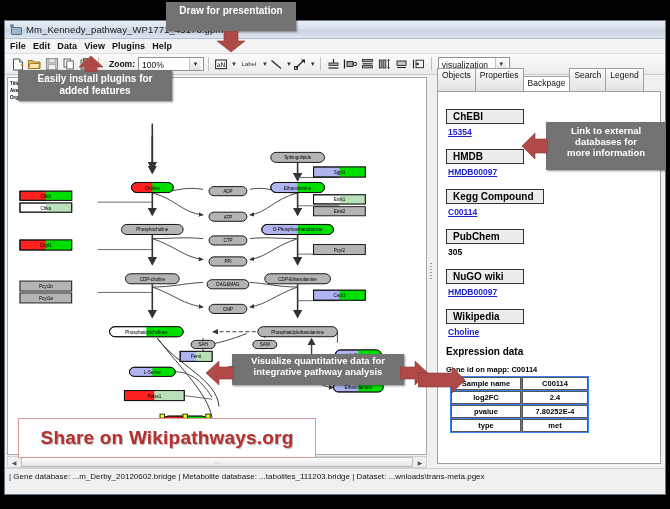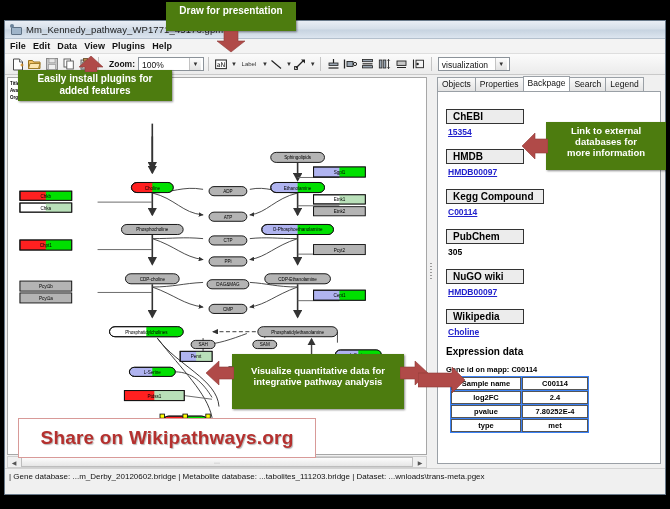--- a/index.html
+++ b/index.html
@@ -49,21 +49,21 @@
         box-sizing:border-box;margin:0 1px;display:flex;align-items:center;justify-content:center;font-size:6px;color:#888;}
 
   #splitter{width:4px;background:#f0f0f0;position:relative;}
   #splitter:after{content:"";position:absolute;left:1px;top:50%;margin-top:-9px;width:2px;height:18px;
        background:repeating-linear-gradient(180deg,#9a9a9a 0 1px,transparent 1px 3px);}
 
   #rightpane{flex:1;position:relative;background:#f0f0f0;}
 
   
   #tabs{height:16px;display:flex;align-items:flex-end;padding-left:4px;box-sizing:border-box;}
-  .tab{font-size:8.5px;color:#111;padding:1px 4px 1px 4px;border:1px solid #9aa0a6;border-bottom:none;
+  .tab{font-size:8.5px;color:#111;padding:1px 4px 10px 4px;border:1px solid #9aa0a6;border-bottom:none;
        background:linear-gradient(180deg,#fafafa,#e3e3e3);margin-right:-1px;line-height:11px;}
   .tab.active{background:#fff;font-weight:normal;padding-bottom:2px;position:relative;z-index:2;}
 
   #backpage{position:absolute;left:4px;top:16px;right:4px;bottom:4px;background:#fff;border:1px solid #9aa0a6;
             overflow:hidden;padding:14px 6px 0 8px;box-sizing:border-box;}
   .dbbox{display:inline-block;border:1px solid #333;background:#ececec;padding:1px 6px;font-size:10px;
          font-weight:bold;color:#000;min-width:78px;box-sizing:border-box;margin-bottom:3px;}
   .dblink{font-size:8.5px;color:#2222cc;text-decoration:underline;font-weight:bold;display:block;margin:0 0 9px 2px;}
   .dbplain{font-size:8.5px;color:#000;font-weight:bold;display:block;margin:0 0 9px 2px;}
   #exprhdr{font-size:10px;font-weight:bold;color:#000;margin:2px 0 8px 0;}
@@ -78,21 +78,21 @@
              border-top:1px solid #d3d3d3;box-sizing:border-box;padding:3px 0 0 4px;}
   #statusbar .st{font-size:8px;color:#111;white-space:nowrap;}
 
   
   #canvas{position:absolute;left:0;top:0;width:100%;height:100%;}
   .gpmltxt{position:absolute;font-size:4.6px;color:#000;white-space:nowrap;text-align:center;
            transform:translate(-50%,-50%);pointer-events:none;letter-spacing:-.05px;}
   .hdrtxt{position:absolute;font-size:4.5px;color:#000;font-weight:bold;}
 
   
-  .callout{position:absolute;background:#4d7c0f;color:#fff;font-weight:bold;text-align:center;
+  .callout{position:absolute;background:#737373;color:#fff;font-weight:bold;text-align:center;
            box-shadow:1px 1px 2px rgba(0,0,0,.45);line-height:1.15;}
   .callout span{display:block;}
   #share{position:absolute;left:18px;top:418px;width:296px;height:38px;background:#fff;border:1px solid #d89a98;
          display:flex;align-items:center;justify-content:center;}
   #share span{font-size:19px;font-weight:bold;color:#b5302e;
         text-shadow:1px 1px 1px rgba(150,150,150,.7);letter-spacing:.2px;}
 </style>
 </head>
 <body>
 
@@ -614,21 +614,21 @@
   </svg>
 
   <div class="callout" style="left:18px;top:70px;width:154px;height:31px;font-size:10px;padding-top:3px;box-sizing:border-box;">
     <span>Easily install plugins for</span>
     <span>added features</span>
   </div>
   <svg style="position:absolute;left:78px;top:56px;" width="26" height="16">
     <path d="M13,0 L25,11 L19,11 L19,16 L7,16 L7,11 L1,11 z" fill="#b04a48" stroke="#8d3a38" stroke-width="0.6"></path>
   </svg>
 
-  <div class="callout" style="left:232px;top:354px;width:172px;height:55px;font-size:9.5px;padding-top:12px;box-sizing:border-box;">
+  <div class="callout" style="left:232px;top:354px;width:172px;height:31px;font-size:9.5px;padding-top:2px;box-sizing:border-box;">
     <span>Visualize quantitative data  for</span>
     <span>integrative pathway analysis</span>
   </div>
   <svg style="position:absolute;left:206px;top:360px;" width="28" height="26">
     <path d="M0,13 L13,1 L13,7 L28,7 L28,19 L13,19 L13,25 z" fill="#b04a48" stroke="#8d3a38" stroke-width="0.6"></path>
   </svg>
   <svg style="position:absolute;left:400px;top:360px;" width="28" height="26">
     <path d="M28,13 L15,1 L15,7 L0,7 L0,19 L15,19 L15,25 z" fill="#b04a48" stroke="#8d3a38" stroke-width="0.6"></path>
   </svg>
 

